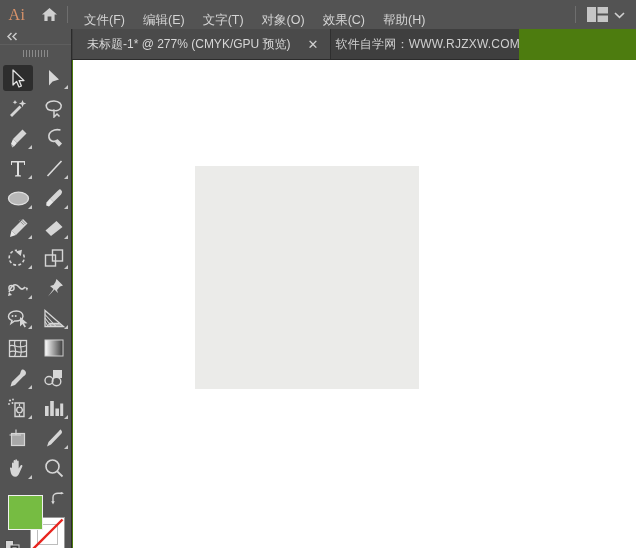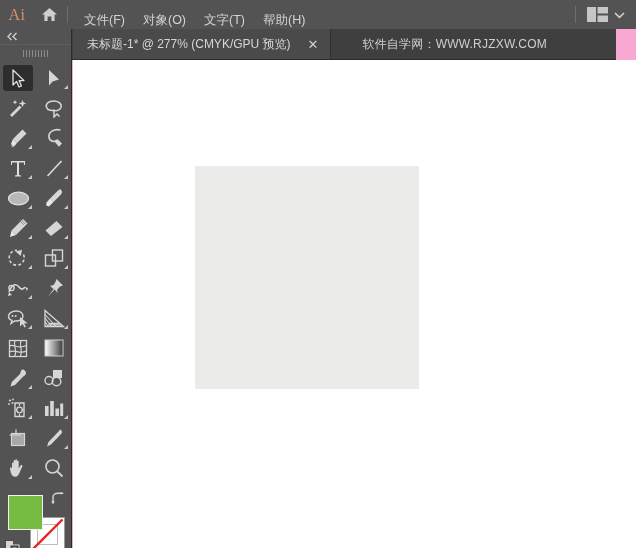--- a/index.html
+++ b/index.html
@@ -11,21 +11,21 @@
     width: 636px;
     height: 548px;
     overflow: hidden;
     font-family: "Liberation Sans", "DejaVu Sans", sans-serif;
     -webkit-font-smoothing: antialiased;
   }
   #app {
     position: relative;
     width: 636px;
     height: 548px;
-    background: #f9a8d4;
+    background: #4d7c0f;
   }
 
   
   .menubar {
     position: absolute;
     left: 0; top: 0;
     width: 636px; height: 29px;
     background: #535353;
     display: flex;
     align-items: center;
@@ -78,21 +78,21 @@
     display: flex;
     align-items: center;
     gap: 6px;
     padding: 0 4px;
   }
 
   
   .tabbar {
     position: absolute;
     left: 0; top: 29px;
-    width: 616px; height: 31px;
+    width: 519px; height: 31px;
     background: #3f3f3f;
     border-bottom: 1px solid #2b2b2b;
     box-sizing: border-box;
     display: flex;
     align-items: stretch;
   }
   .tabbar-spacer { width: 73px; flex: none; }
   .doc-tab {
     display: flex;
     align-items: center;
@@ -113,21 +113,21 @@
     margin-left: 14px;
     line-height: 1;
     padding: 1px 3px;
     cursor: default;
   }
   .watermark {
     display: flex;
     align-items: center;
     color: #cfcfcf;
     font-size: 12px;
-    padding-left: 31px;
+    padding-left: 4px;
     white-space: nowrap;
     letter-spacing: .2px;
   }
 
   
   .toolpanel {
     position: absolute;
     left: 0; top: 29px;
     width: 72px; height: 519px;
     background: #535353;
@@ -249,22 +249,24 @@
   <div class="menubar" style="background: rgb(83, 83, 83);">
     <div class="ai-logo" style="color: rgb(216, 146, 106);">Ai</div>
     <div class="home-btn">
       <svg width="17" height="15" viewBox="0 0 17 15" aria-hidden="true">
         <path d="M8.5 1 L16 7.4 L13.6 7.4 L13.6 14 L10.4 14 L10.4 9.4 L6.6 9.4 L6.6 14 L3.4 14 L3.4 7.4 L1 7.4 Z" fill="#cfcfcf"></path>
       </svg>
     </div>
     <div class="sep-v"></div>
     <div class="menu-items">
       <div class="menu-item">文件(F)</div>
+      <div class="menu-item">编辑(E)</div>
+      <div class="menu-item">文字(T)</div>
       <div class="menu-item">对象(O)</div>
-      <div class="menu-item">文字(T)</div>
+      <div class="menu-item">效果(C)</div>
       <div class="menu-item">帮助(H)</div>
     </div>
     <div class="menubar-right">
       <div class="sep-v"></div>
       <div class="ws-switch">
         <svg width="21" height="15" viewBox="0 0 21 15" aria-hidden="true">
           <rect x="0" y="0" width="9" height="15" fill="#c6c6c6"></rect>
           <rect x="10.5" y="0" width="10.5" height="6.5" fill="#c6c6c6"></rect>
           <rect x="10.5" y="8.5" width="10.5" height="6.5" fill="#c6c6c6"></rect>
         </svg>

